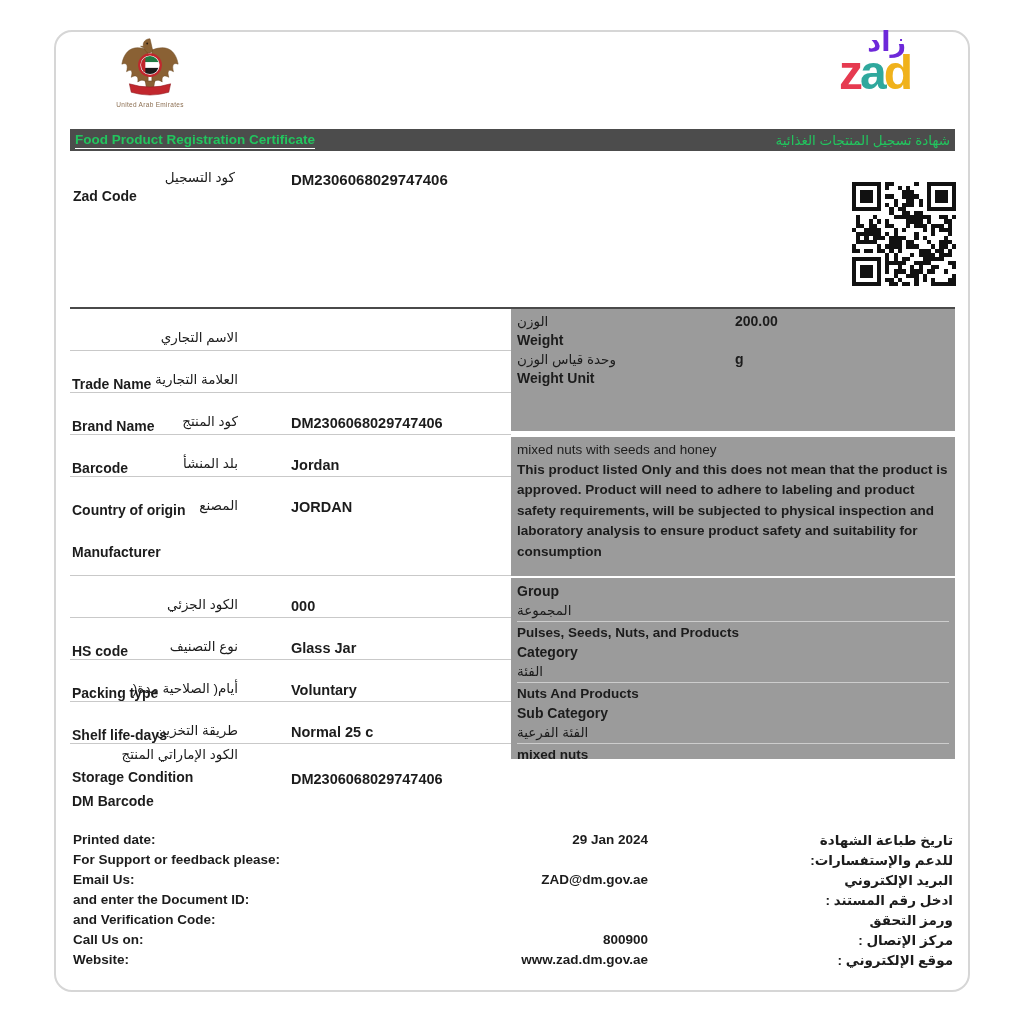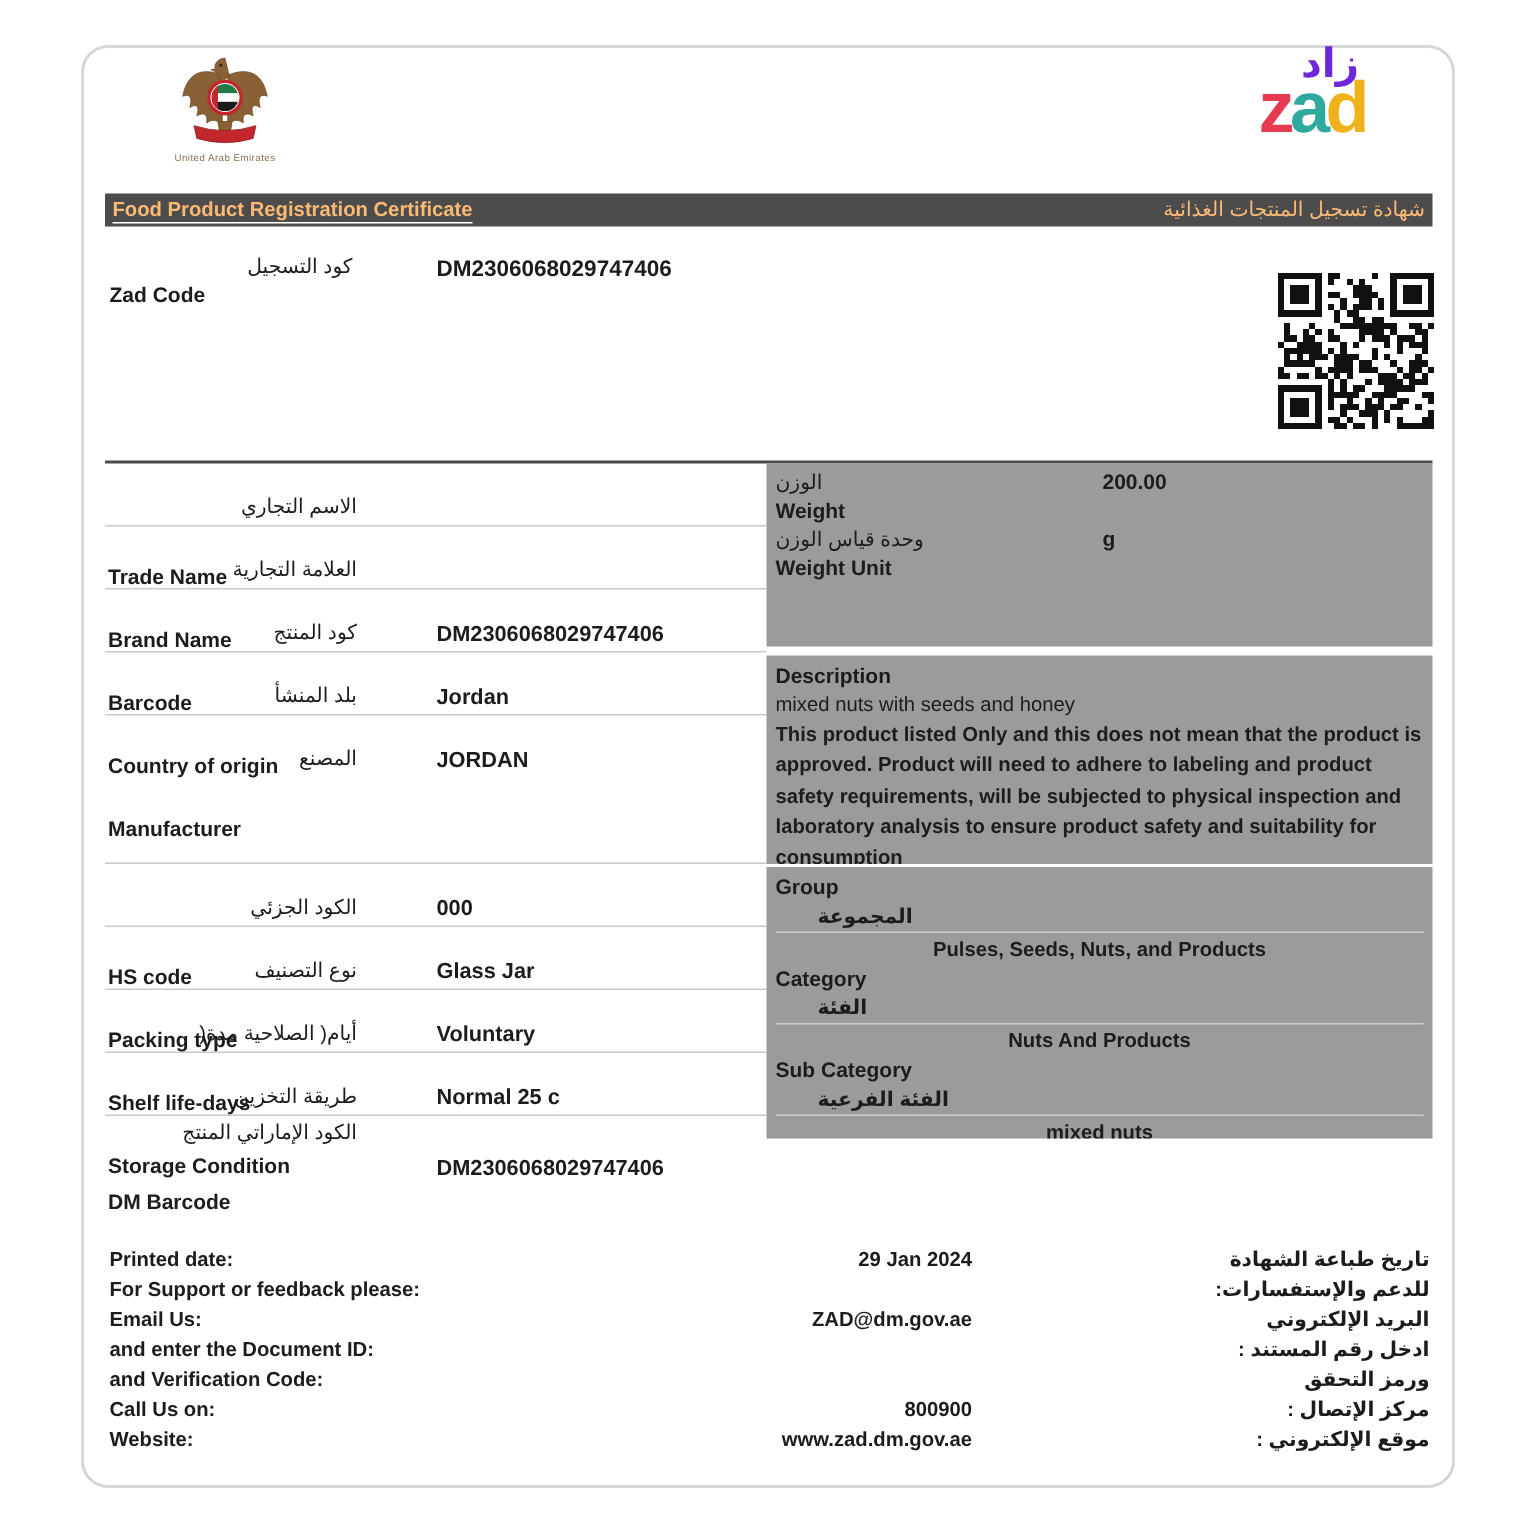--- a/index.html
+++ b/index.html
@@ -12,21 +12,21 @@
 
   
   .emblem-wrap { position:absolute; left:110px; top:36px; width:80px; text-align:center; }
   .emblem-caption { font-size:6.5px; color:#8c6f52; margin-top:1px; letter-spacing:.3px; }
 
   .zadlogo { position:absolute; left:798px; top:28px; width:112px; height:86px; }
   .zad-ar  { direction:rtl; text-align:right; font-weight:bold; font-size:27px; line-height:28px; padding-right:4px; }
   .zad-latin { font-size:48px; font-weight:bold; letter-spacing:-3px; line-height:46px; margin-top:-6px; text-align:right; }
 
   .bar { position:absolute; left:70px; top:129px; width:885px; height:22px; background:#4c4c4c;
-         color:#fdba74; display:flex; justify-content:space-between; align-items:center;
+         color:#22c55e; display:flex; justify-content:space-between; align-items:center;
          padding:0 5px; font-size:13.5px; }
   .bar-en { font-weight:bold; border-bottom:1.5px solid #fff; padding-bottom:1px; }
   .bar-ar { direction:rtl; }
 
   
   .zc-label { position:absolute; left:73px; top:168px; width:162px; }
   .zc-label .ar { font-size:13.5px; text-align:right; line-height:19px; }
   .zc-label .en { font-size:14px; font-weight:bold; line-height:19px; }
   .zc-value { position:absolute; left:291px; top:171px; font-size:15px; font-weight:600; }
 
@@ -53,22 +53,22 @@
   .grow { position:relative; }
   .grow .ar { font-size:13.5px; line-height:19px; }
   .grow .en { font-size:14px; font-weight:bold; line-height:19px; }
   .grow .gval { position:absolute; left:218px; top:1px; font-size:14px; font-weight:600; }
 
   .b-title { font-size:14px; font-weight:bold; line-height:20px; }
   .b-val   { font-size:13.5px; line-height:20px; }
   .b-disc  { font-size:13.5px; font-weight:bold; line-height:20.4px; }
 
   .cgroup .hen { font-size:14px; font-weight:bold; line-height:20px; }
-  .cgroup .har { font-size:13.5px; font-weight:bold; line-height:20px;margin-left:28px; }
-  .cgroup .cval { font-size:13.5px; font-weight:600; line-height:19px; border-top:1px solid rgba(255,255,255,.5); padding-top:1px;text-align:center; }
+  .cgroup .har { font-size:13.5px; font-weight:normal; line-height:20px; }
+  .cgroup .cval { font-size:13.5px; font-weight:600; line-height:19px; border-top:1px solid rgba(255,255,255,.5); padding-top:1px; }
 
   
   .frow { position:absolute; left:70px; width:885px; height:20px; }
   .f-en { position:absolute; left:3px; top:2px; font-size:13.5px; font-weight:bold; }
   .f-val { position:absolute; left:298px; top:2px; width:280px; text-align:right; font-size:13.5px; font-weight:bold; }
   .f-ar { position:absolute; right:2px; top:2px; direction:rtl; font-size:13.5px; font-weight:600; }
 </style>
 </head>
 <body>
 
@@ -433,21 +433,20 @@
     <div class="en">Weight</div>
   </div>
   <div class="grow">
     <div class="ar">وحدة قياس الوزن</div>
     <span class="gval">g</span>
     <div class="en">Weight Unit</div>
   </div>
 </div>
 
 <div class="gblock b" style="background: rgb(155, 155, 155);">
-  <div class="b-title">Description</div>
   <div class="b-val">mixed nuts with seeds and honey</div>
   <div class="b-disc">This product listed Only and this does not mean that the product is approved. Product will need to adhere to labeling and product safety requirements, will be subjected to physical inspection and laboratory analysis to ensure product safety and suitability for consumption</div>
 </div>
 
 <div class="gblock c" style="background: rgb(155, 155, 155);">
   <div class="cgroup">
     <div class="hen">Group</div>
     <div class="har">المجموعة</div>
     <div class="cval">Pulses, Seeds, Nuts, and Products</div>
   </div>

